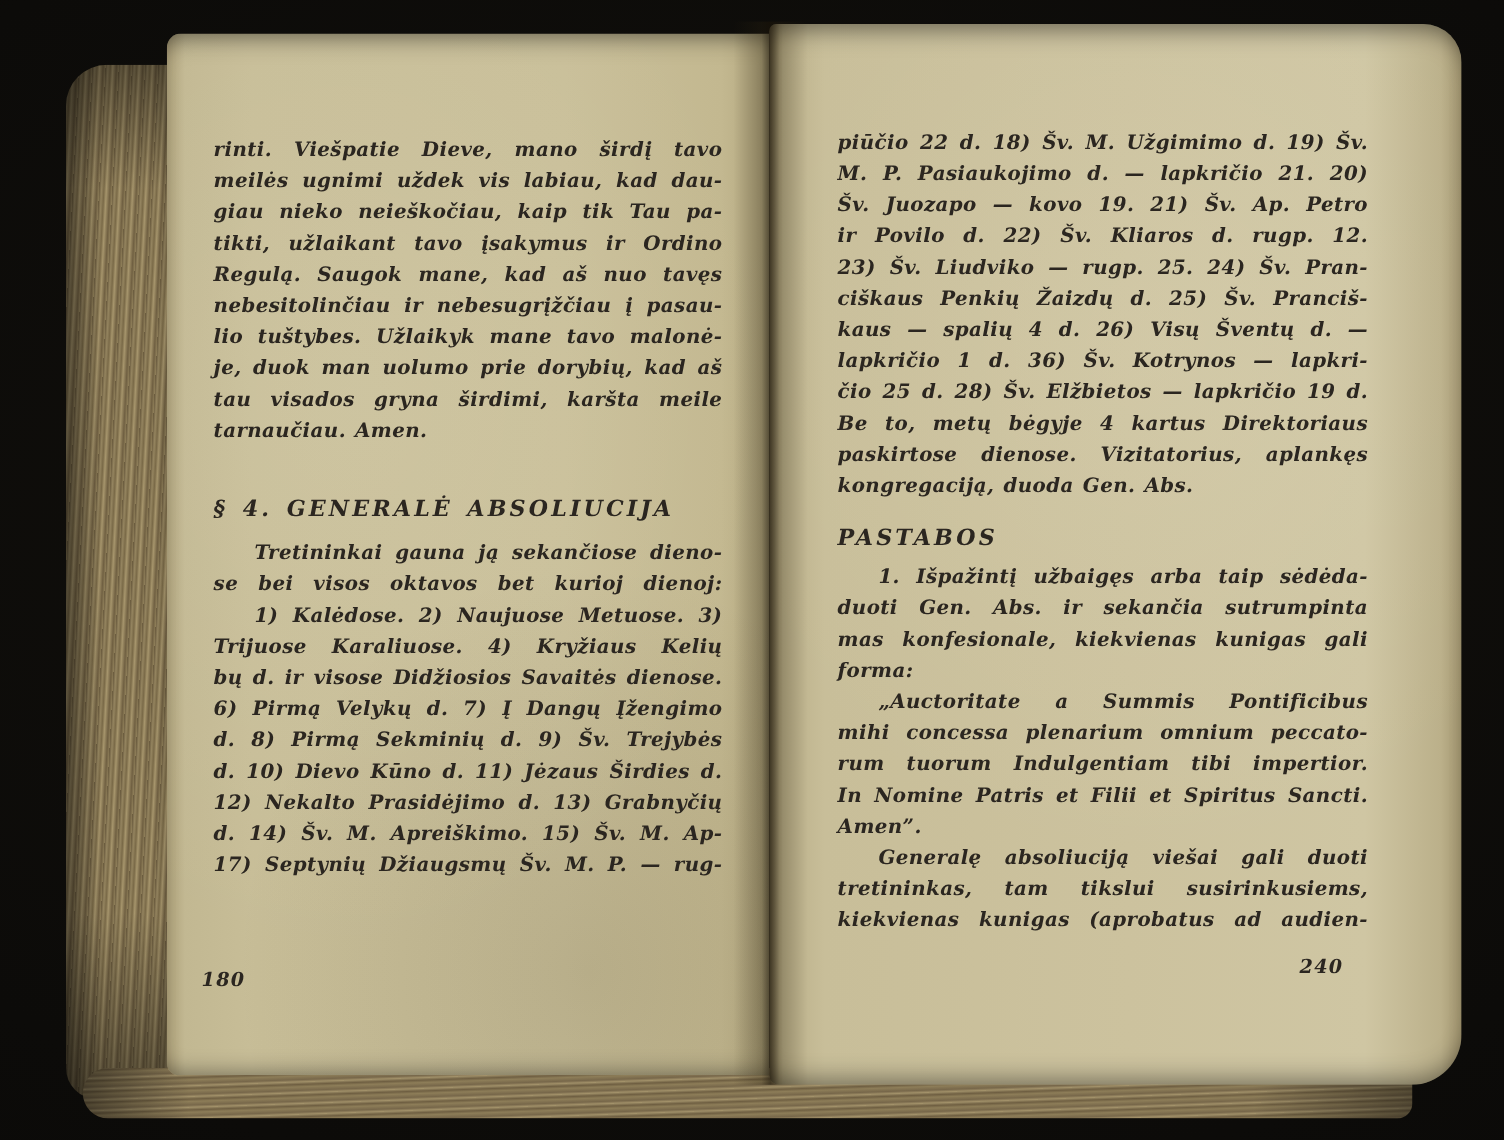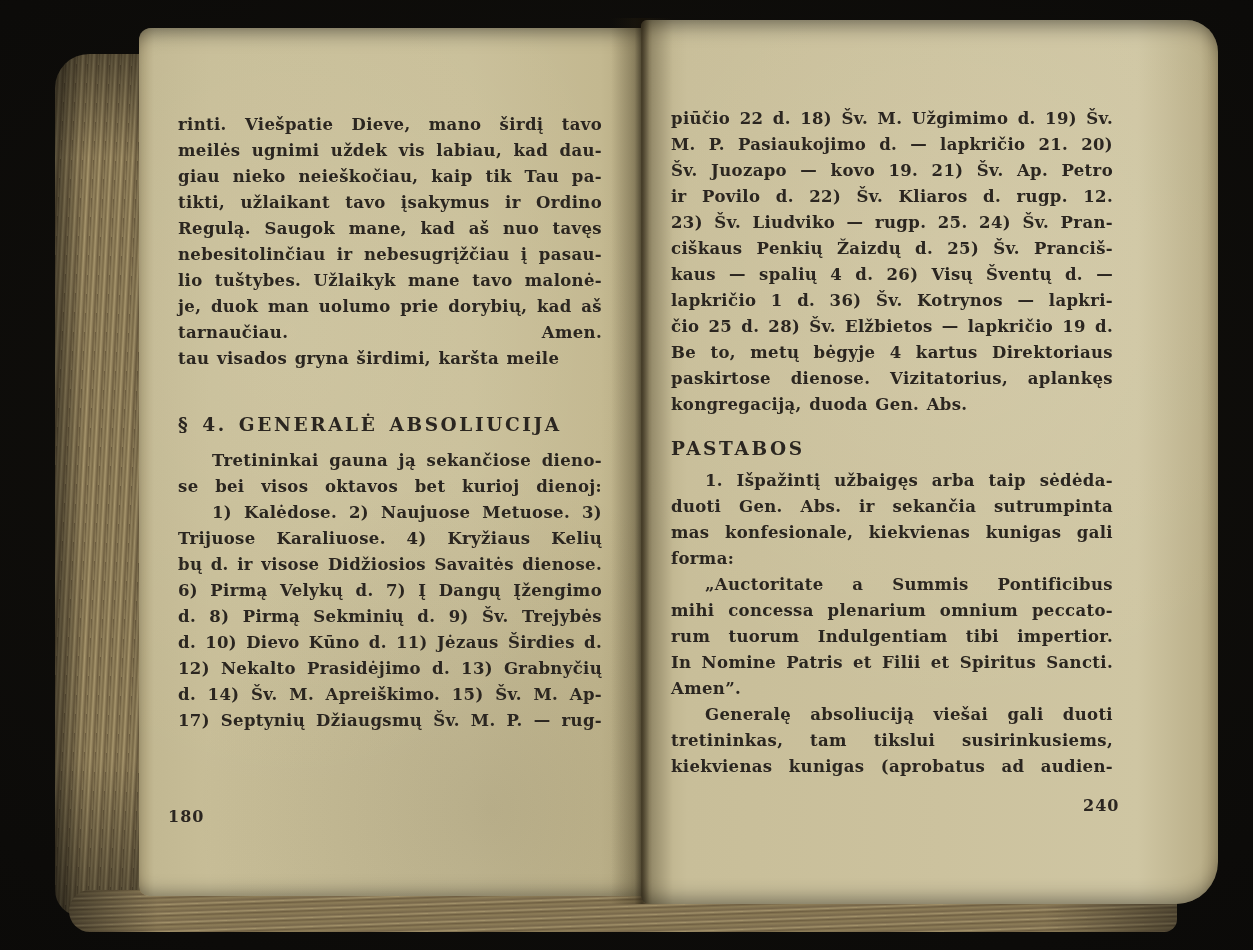--- a/index.html
+++ b/index.html
@@ -13,21 +13,21 @@
   html,body{width:1253px;height:950px;overflow:hidden;}
   body{
     background:var(--bg);
     font-family:"DejaVu Serif","Liberation Serif",serif;
     position:relative;
   }
   .photo{
     position:absolute;inset:0;
     background:radial-gradient(130% 110% at 50% 45%, #12100c 0%, #0c0b09 55%, #080706 100%);
   }
-  .book{position:absolute;left:55px;top:18px;width:1163px;height:914px;}
+  .book{position:absolute;left:55px;top:18px;width:1163px;height:914px;font-style:italic;}
 
   
   .stack-left{
     position:absolute;left:0;top:36px;width:96px;height:862px;
     border-radius:34px 0 0 26px;
     background:
       linear-gradient(180deg, rgba(0,0,0,.38) 0%, rgba(0,0,0,0) 12%, rgba(0,0,0,0) 82%, rgba(0,0,0,.42) 100%),
       linear-gradient(90deg, rgba(0,0,0,.45) 0%, rgba(0,0,0,0) 30%, rgba(0,0,0,0) 78%, rgba(0,0,0,.25) 100%),
       repeating-linear-gradient(93deg,
         #6b5c3f 0px,#94845f 2px,#7a6a48 4px,#a6956c 6px,#706042 9px,#8d7d58 11px);
@@ -63,21 +63,21 @@
   .gutter{
     position:absolute;left:556px;top:0;width:62px;height:886px;pointer-events:none;
     background:linear-gradient(90deg,
       rgba(42,34,16,0) 0%, rgba(42,34,16,.30) 38%, rgba(26,20,9,.62) 50%,
       rgba(42,34,16,.28) 62%, rgba(42,34,16,0) 100%);
   }
 
   .textcol{position:absolute;color:var(--ink);font-weight:bold;
     font-size:16.5px;line-height:26px;letter-spacing:.35px;word-spacing:1.5px;}
   .textcol-left{left:123px;top:94px;width:424px;}
-  .textcol-right{left:616px;top:88px;width:442px;}
+  .textcol-right{left:643px;top:88px;width:442px;}
 
   .para{text-align:justify;}
   .para .line{text-align:justify;text-align-last:justify;}
   .para.endleft .line:last-child{text-align-last:left;}
   .para.indent .line:first-child{text-indent:34px;}
 
   .heading{
     font-weight:bold;color:var(--ink);
     font-size:18.5px;line-height:30px;letter-spacing:2.6px;word-spacing:3px;
   }
@@ -104,22 +104,22 @@
   <div class="textcol textcol-left">
     <div class="para endleft">
         <div class="line">rinti. Viešpatie Dieve, mano širdį tavo</div>
         <div class="line">meilės ugnimi uždek vis labiau, kad dau-</div>
         <div class="line">giau nieko neieškočiau, kaip tik Tau pa-</div>
         <div class="line">tikti, užlaikant tavo įsakymus ir Ordino</div>
         <div class="line">Regulą. Saugok mane, kad aš nuo tavęs</div>
         <div class="line">nebesitolinčiau ir nebesugrįžčiau į pasau-</div>
         <div class="line">lio tuštybes. Užlaikyk mane tavo malonė-</div>
         <div class="line">je, duok man uolumo prie dorybių, kad aš</div>
+        <div class="line">tau visados gryna širdimi, karšta meile</div>
         <div class="line">tarnaučiau. Amen.</div>
-        <div class="line">tau visados gryna širdimi, karšta meile</div>
       </div>
     <div class="heading heading-left">§ 4. GENERALĖ ABSOLIUCIJA</div>
     <div class="para indent">
         <div class="line">Tretininkai gauna ją sekančiose dieno-</div>
         <div class="line">se bei visos oktavos bet kurioj dienoj:</div>
       </div>
     <div class="para indent cont">
         <div class="line">1) Kalėdose. 2) Naujuose Metuose. 3)</div>
         <div class="line">Trijuose Karaliuose. 4) Kryžiaus Kelių</div>
         <div class="line">bų d. ir visose Didžiosios Savaitės dienose.</div>

